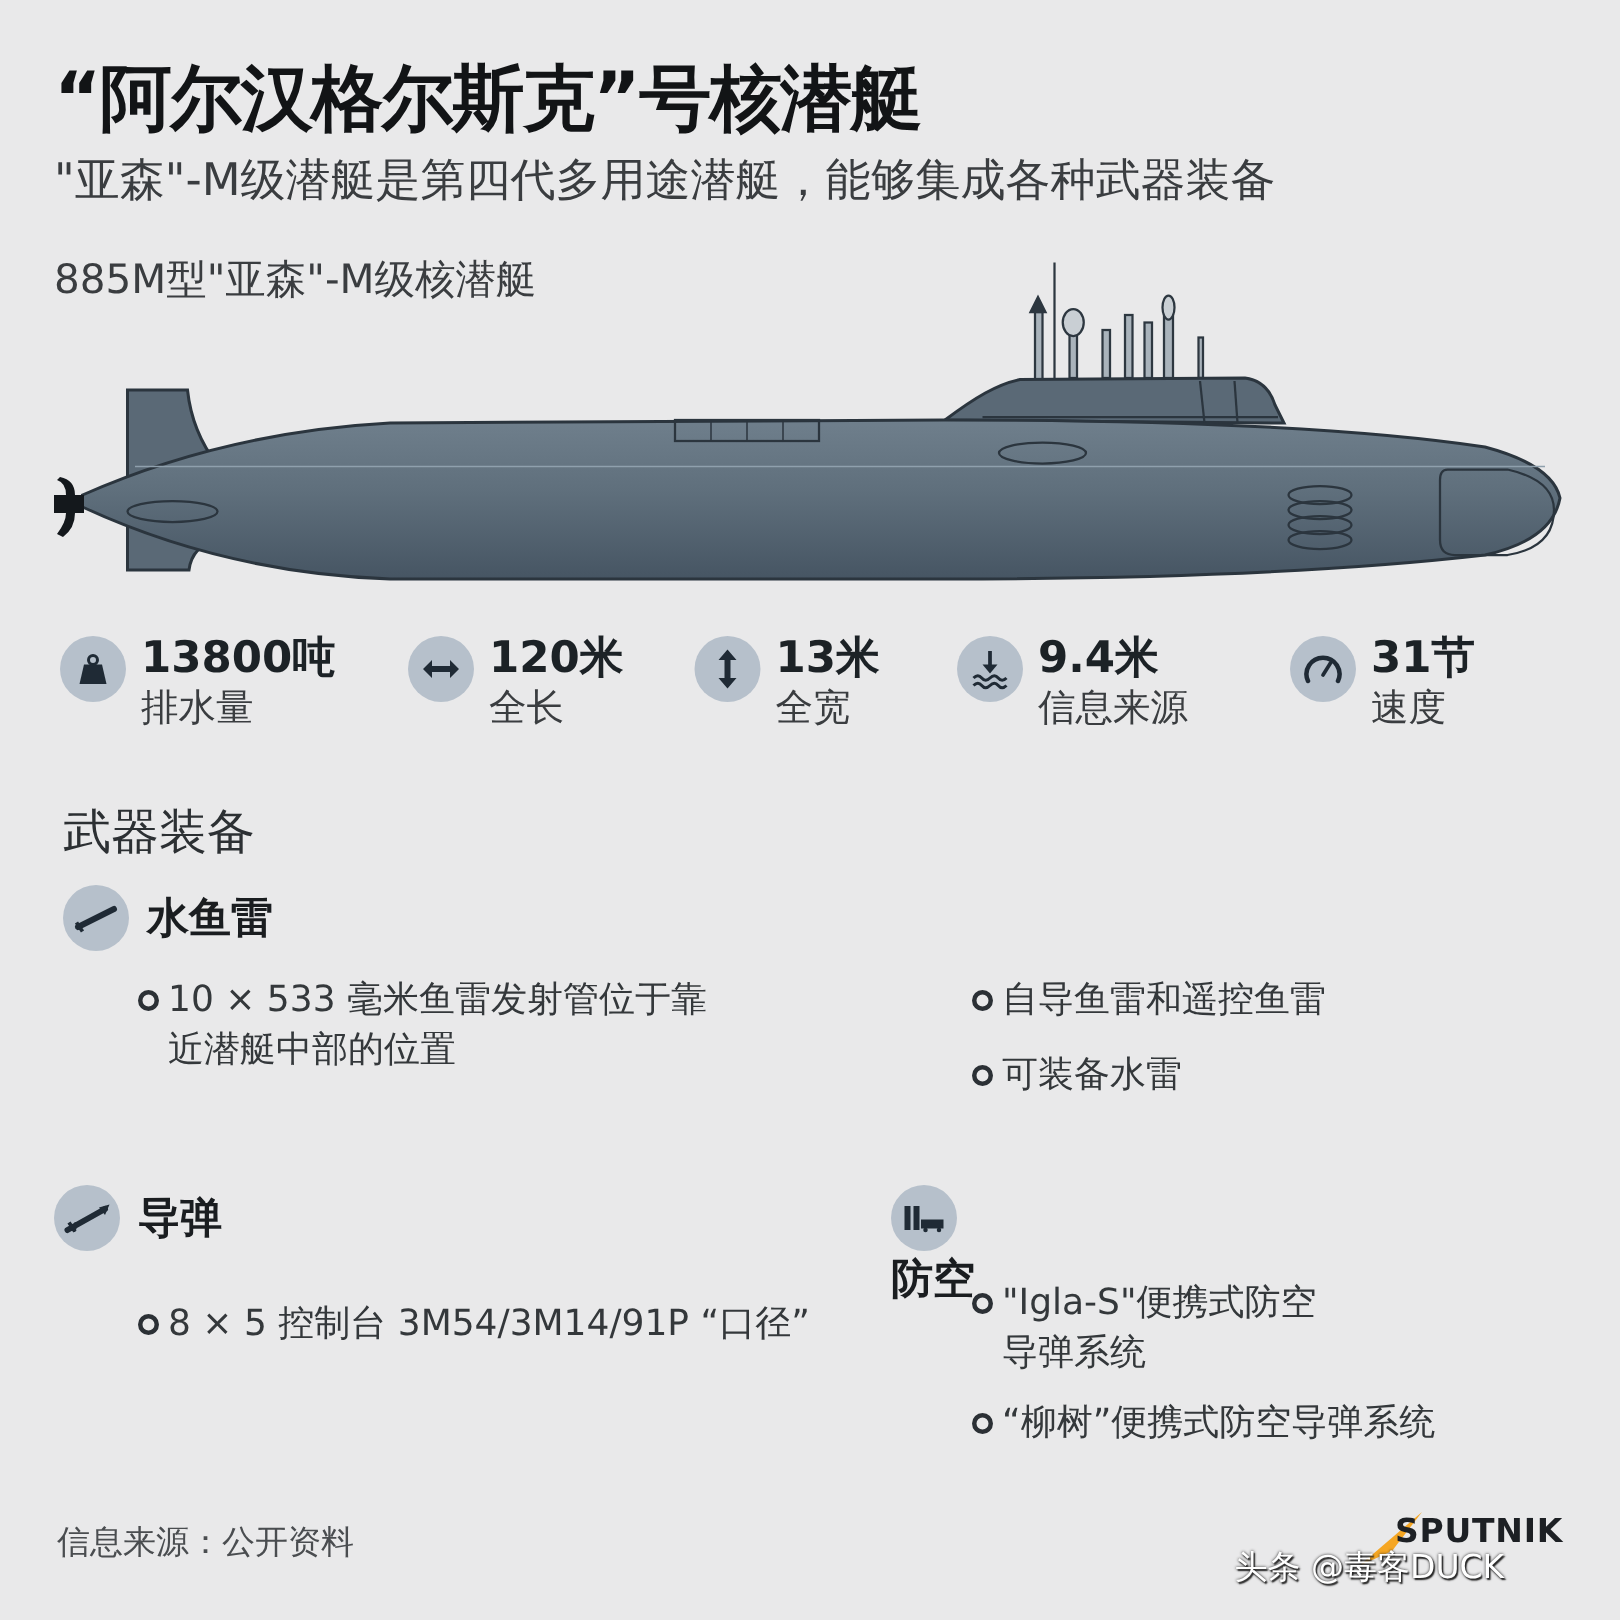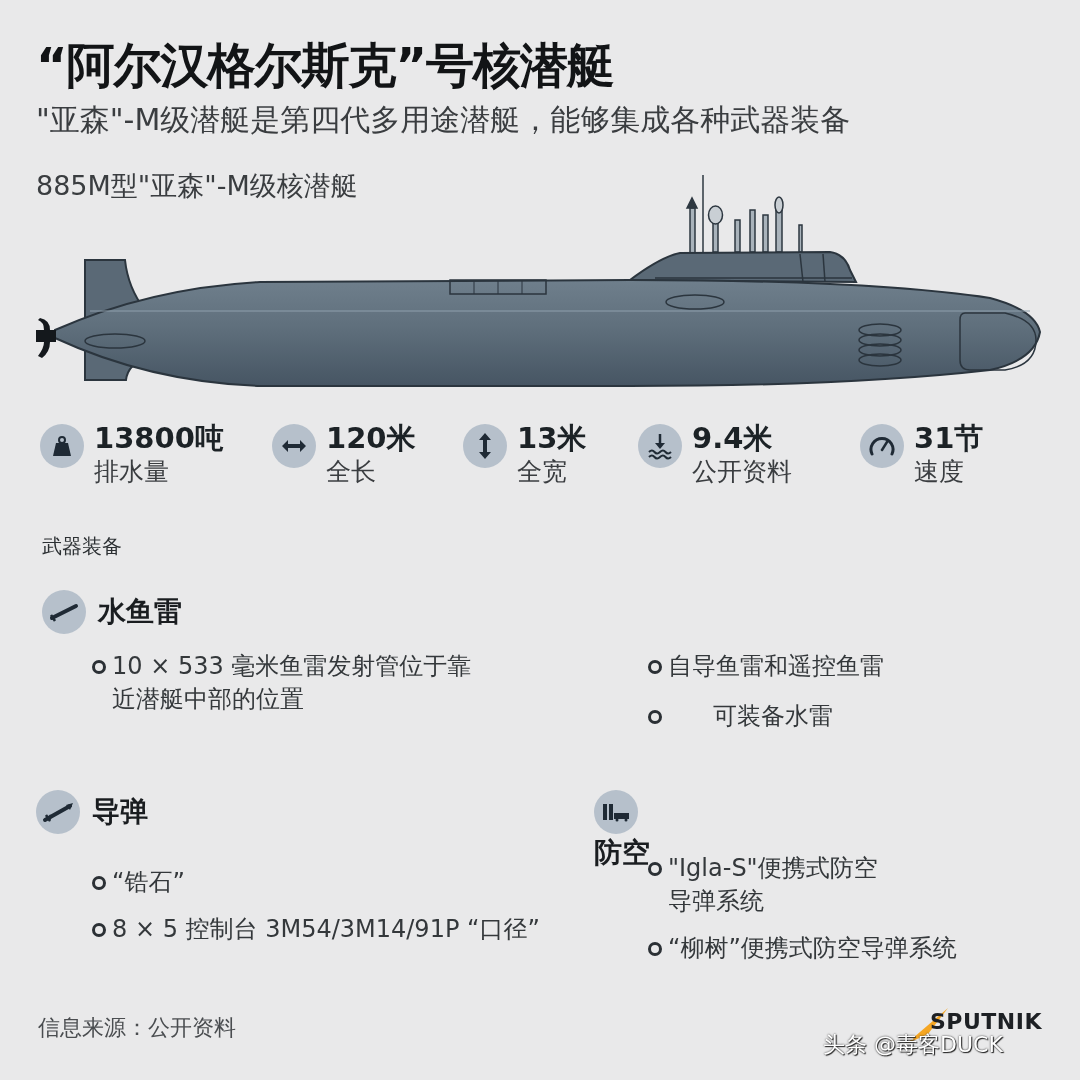--- a/index.html
+++ b/index.html
@@ -27,21 +27,21 @@
 
   .stat { top:420px; display:flex; align-items:flex-start; }
   .stat .ic {
     width:44px; height:44px; border-radius:50%;
     background:#b6c0cb; display:flex; align-items:center; justify-content:center;
     margin-right:10px; margin-top:4px;
   }
   .stat .val { font-size:29px; font-weight:bold; color:#1c2226; line-height:36px; }
   .stat .lbl { font-size:25px; color:#3a3d40; line-height:32px; }
 
-  .sec-title { left:42px; top:533px; font-size:20px; color:#2c3033; }
+  .sec-title { left:42px; top:533px; font-size:32px; color:#2c3033; }
 
   .cat { display:flex; align-items:center;font-weight:bold; }
   .cat .ic {
     width:44px; height:44px; border-radius:50%; background:#b6c0cb;
     display:flex; align-items:center; justify-content:center; margin-right:12px;
   }
   .cat .name { font-size:28px; color:#1a1d20; }
 
   .bul { display:flex; align-items:flex-start; font-size:24px; color:#34383b; line-height:33px; }
   .dot {
@@ -148,21 +148,21 @@
 <div class="abs stat" style="left:638px;">
   <div class="ic">
     <svg width="28" height="28" viewBox="0 0 28 28">
         <path d="M14 2 L14 14" stroke="#1f2a35" stroke-width="2.5"></path>
         <path d="M9 11 L14 17 L19 11 Z" fill="#1f2a35"></path>
         <path d="M3 20 q3 -3 5.5 0 t5.5 0 t5.5 0 t5.5 0 M3 25 q3 -3 5.5 0 t5.5 0 t5.5 0 t5.5 0" fill="none" stroke="#1f2a35" stroke-width="2"></path>
       </svg>
   </div>
   <div>
     <div class="val">9.4米</div>
-    <div class="lbl">公开资料</div>
+    <div class="lbl">信息来源</div>
   </div>
 </div>
 <div class="abs stat" style="left:860px;">
   <div class="ic">
     <svg width="28" height="24" viewBox="0 0 28 24">
         <path d="M4 20 A11 11 0 1 1 24 20" fill="none" stroke="#1f2a35" stroke-width="3" stroke-linecap="round"></path>
         <path d="M14 16 L19 8" stroke="#1f2a35" stroke-width="2.5" stroke-linecap="round"></path>
       </svg>
   </div>
   <div>
@@ -189,41 +189,37 @@
       <div>10 × 533 毫米鱼雷发射管位于靠</div>
       <div>近潜艇中部的位置</div>
     </div>
   </div>
 </div>
 <div class="abs" style="left:648px; top:650px;">
   <div class="bul">
     <span class="dot"></span>
     <div>自导鱼雷和遥控鱼雷</div>
   </div>
-  <div class="bul" style="margin-top:17px;gap:45px;">
+  <div class="bul" style="margin-top:17px;">
     <span class="dot"></span>
     <div>可装备水雷</div>
   </div>
 </div>
 
 <div class="abs cat" style="left:36px; top:790px;">
   <div class="ic">
     <svg width="32" height="22" viewBox="0 0 32 22">
         <path d="M3 19 L28 5" stroke="#1f2a35" stroke-width="4" stroke-linecap="round"></path>
         <path d="M24 4 L31 2 L28 9 Z" fill="#1f2a35"></path>
         <path d="M4 14 L8 20 M9 14 L7 20" stroke="#1f2a35" stroke-width="2.5"></path>
       </svg>
   </div>
   <div class="name">导弹</div>
 </div>
 <div class="abs" style="left:92px; top:852px;">
-  <div class="bul" style="margin-top:14px;">
-    <span class="dot"></span>
-    <div>“锆石”</div>
-  </div>
   <div class="bul" style="margin-top:14px;">
     <span class="dot"></span>
     <div>8 × 5 控制台 3M54/3M14/91P “口径”</div>
   </div>
 </div>
 
 <div class="abs cat" style="left:594px; top:790px;flex-direction:column;">
   <div class="ic">
     <svg width="32" height="20" viewBox="0 0 32 20">
         <rect x="3" y="2" width="4" height="16" fill="#1f2a35"></rect>

